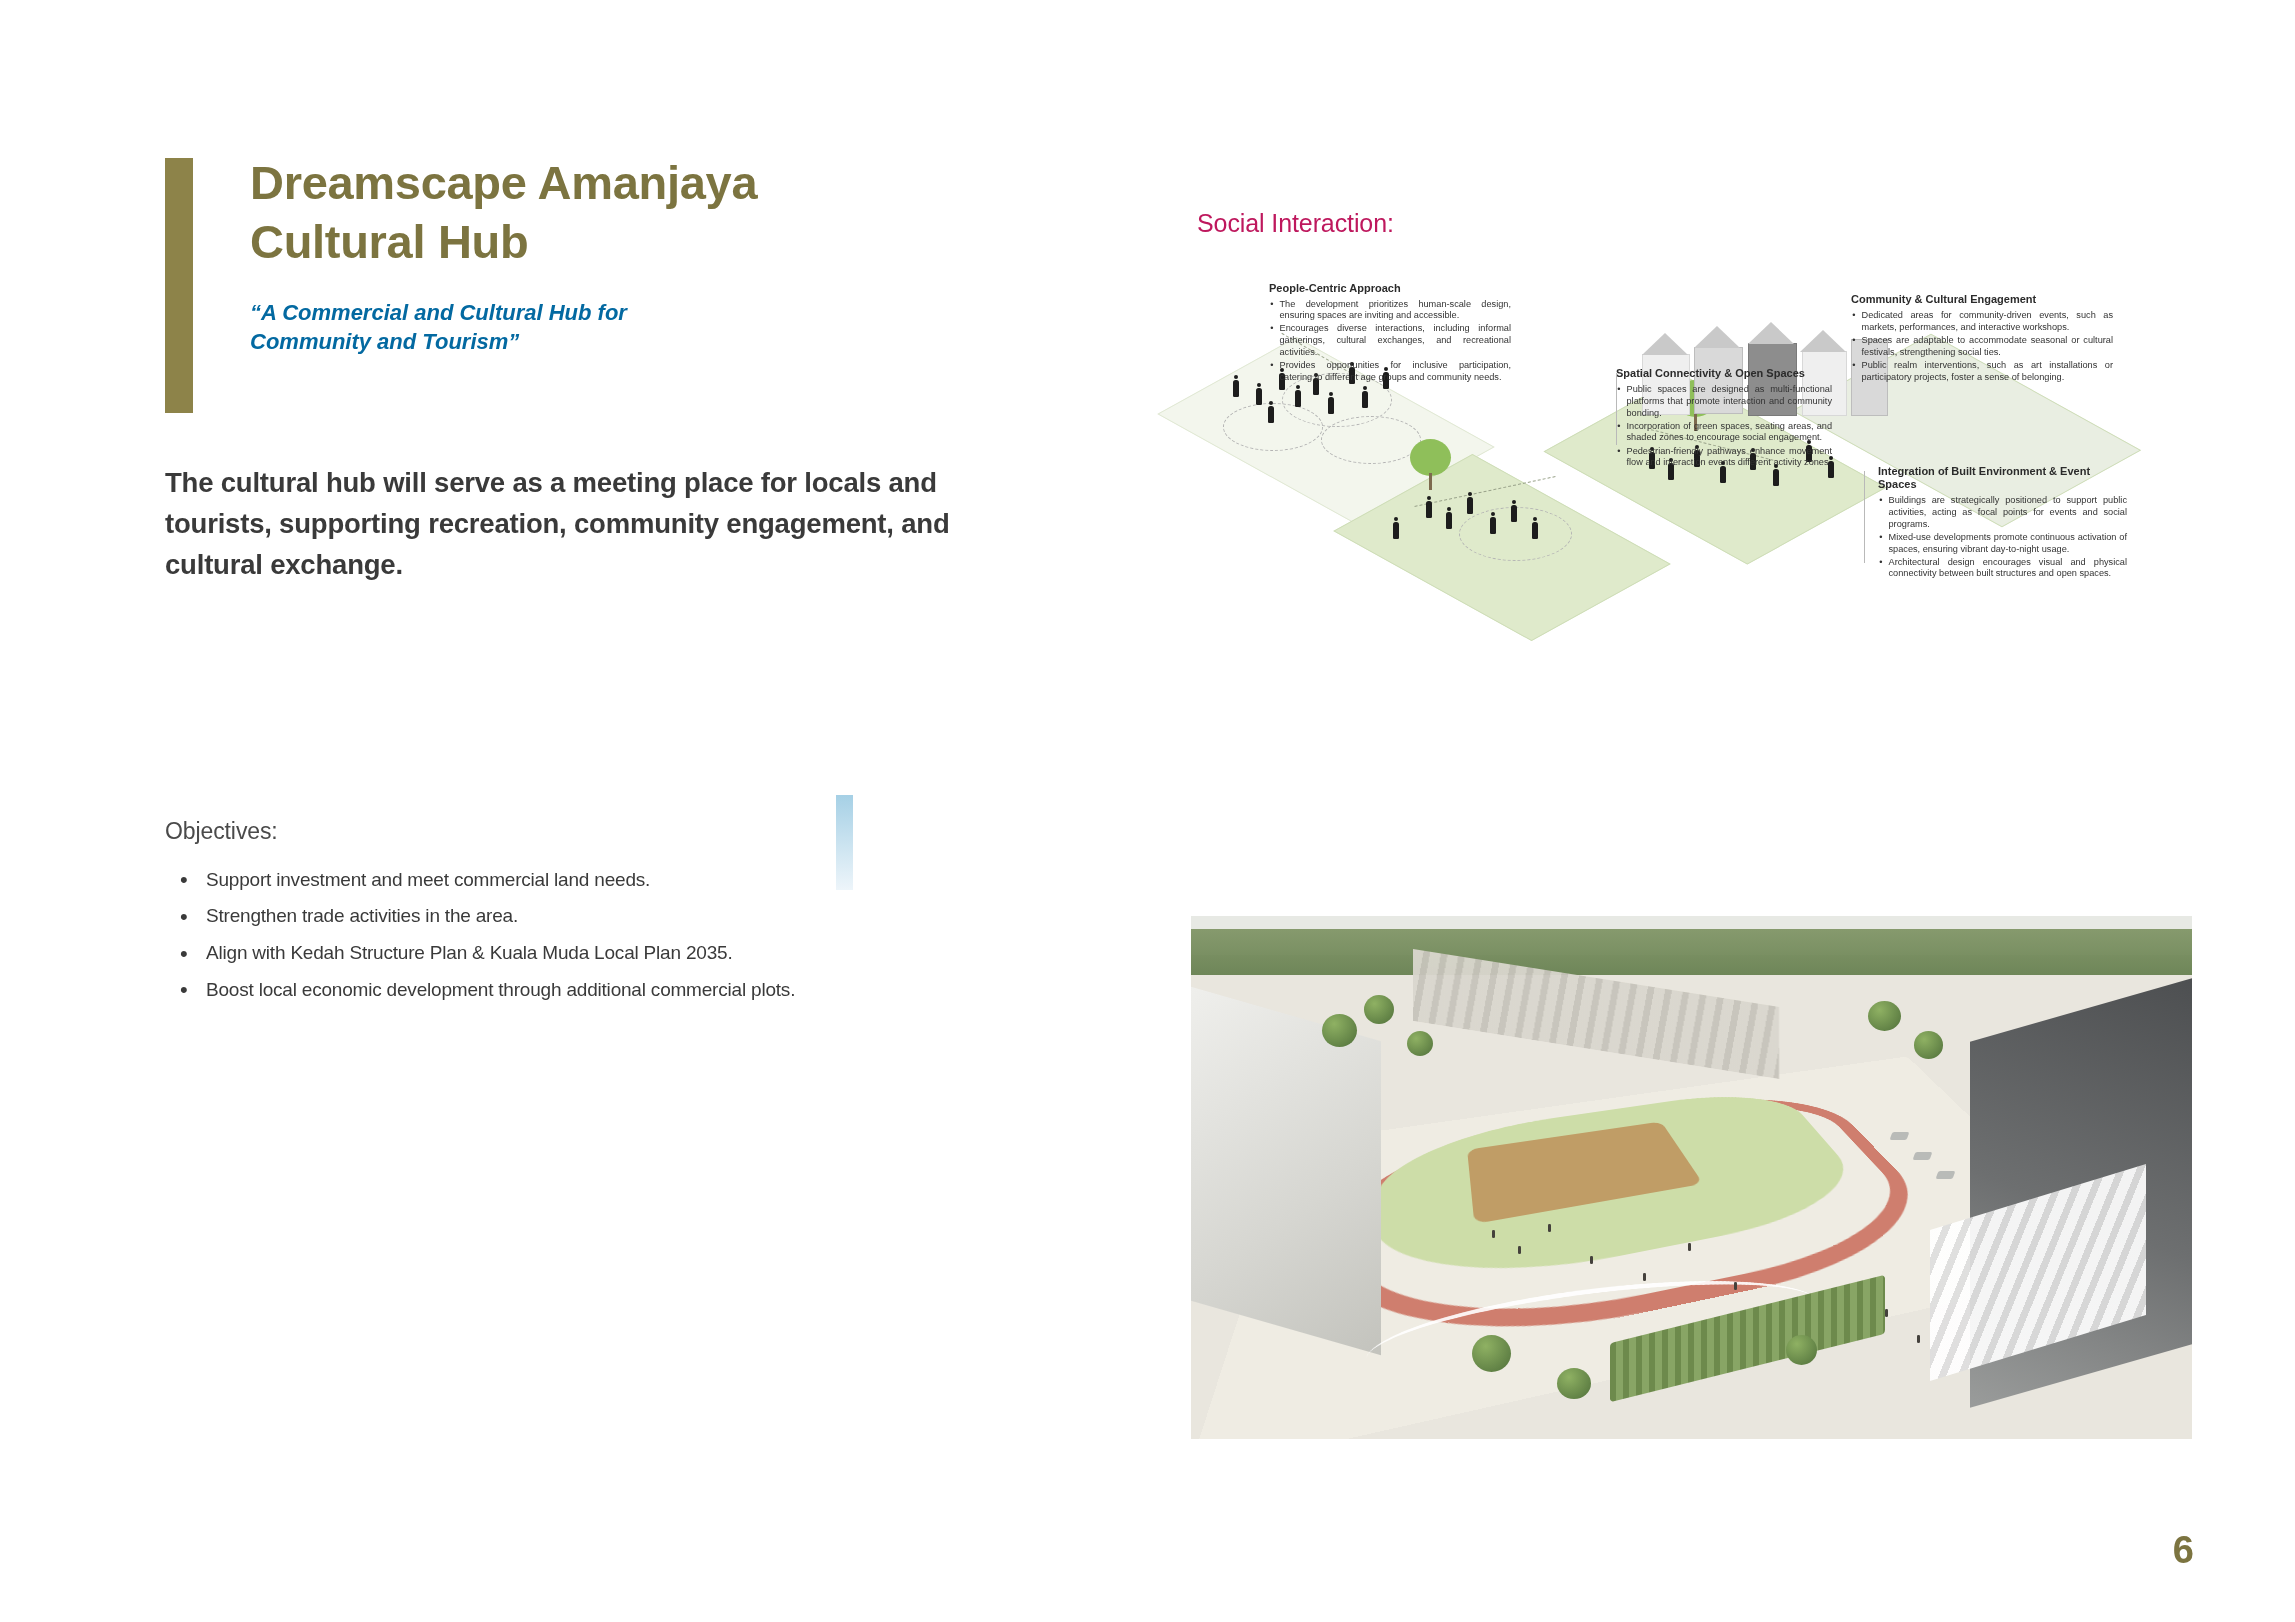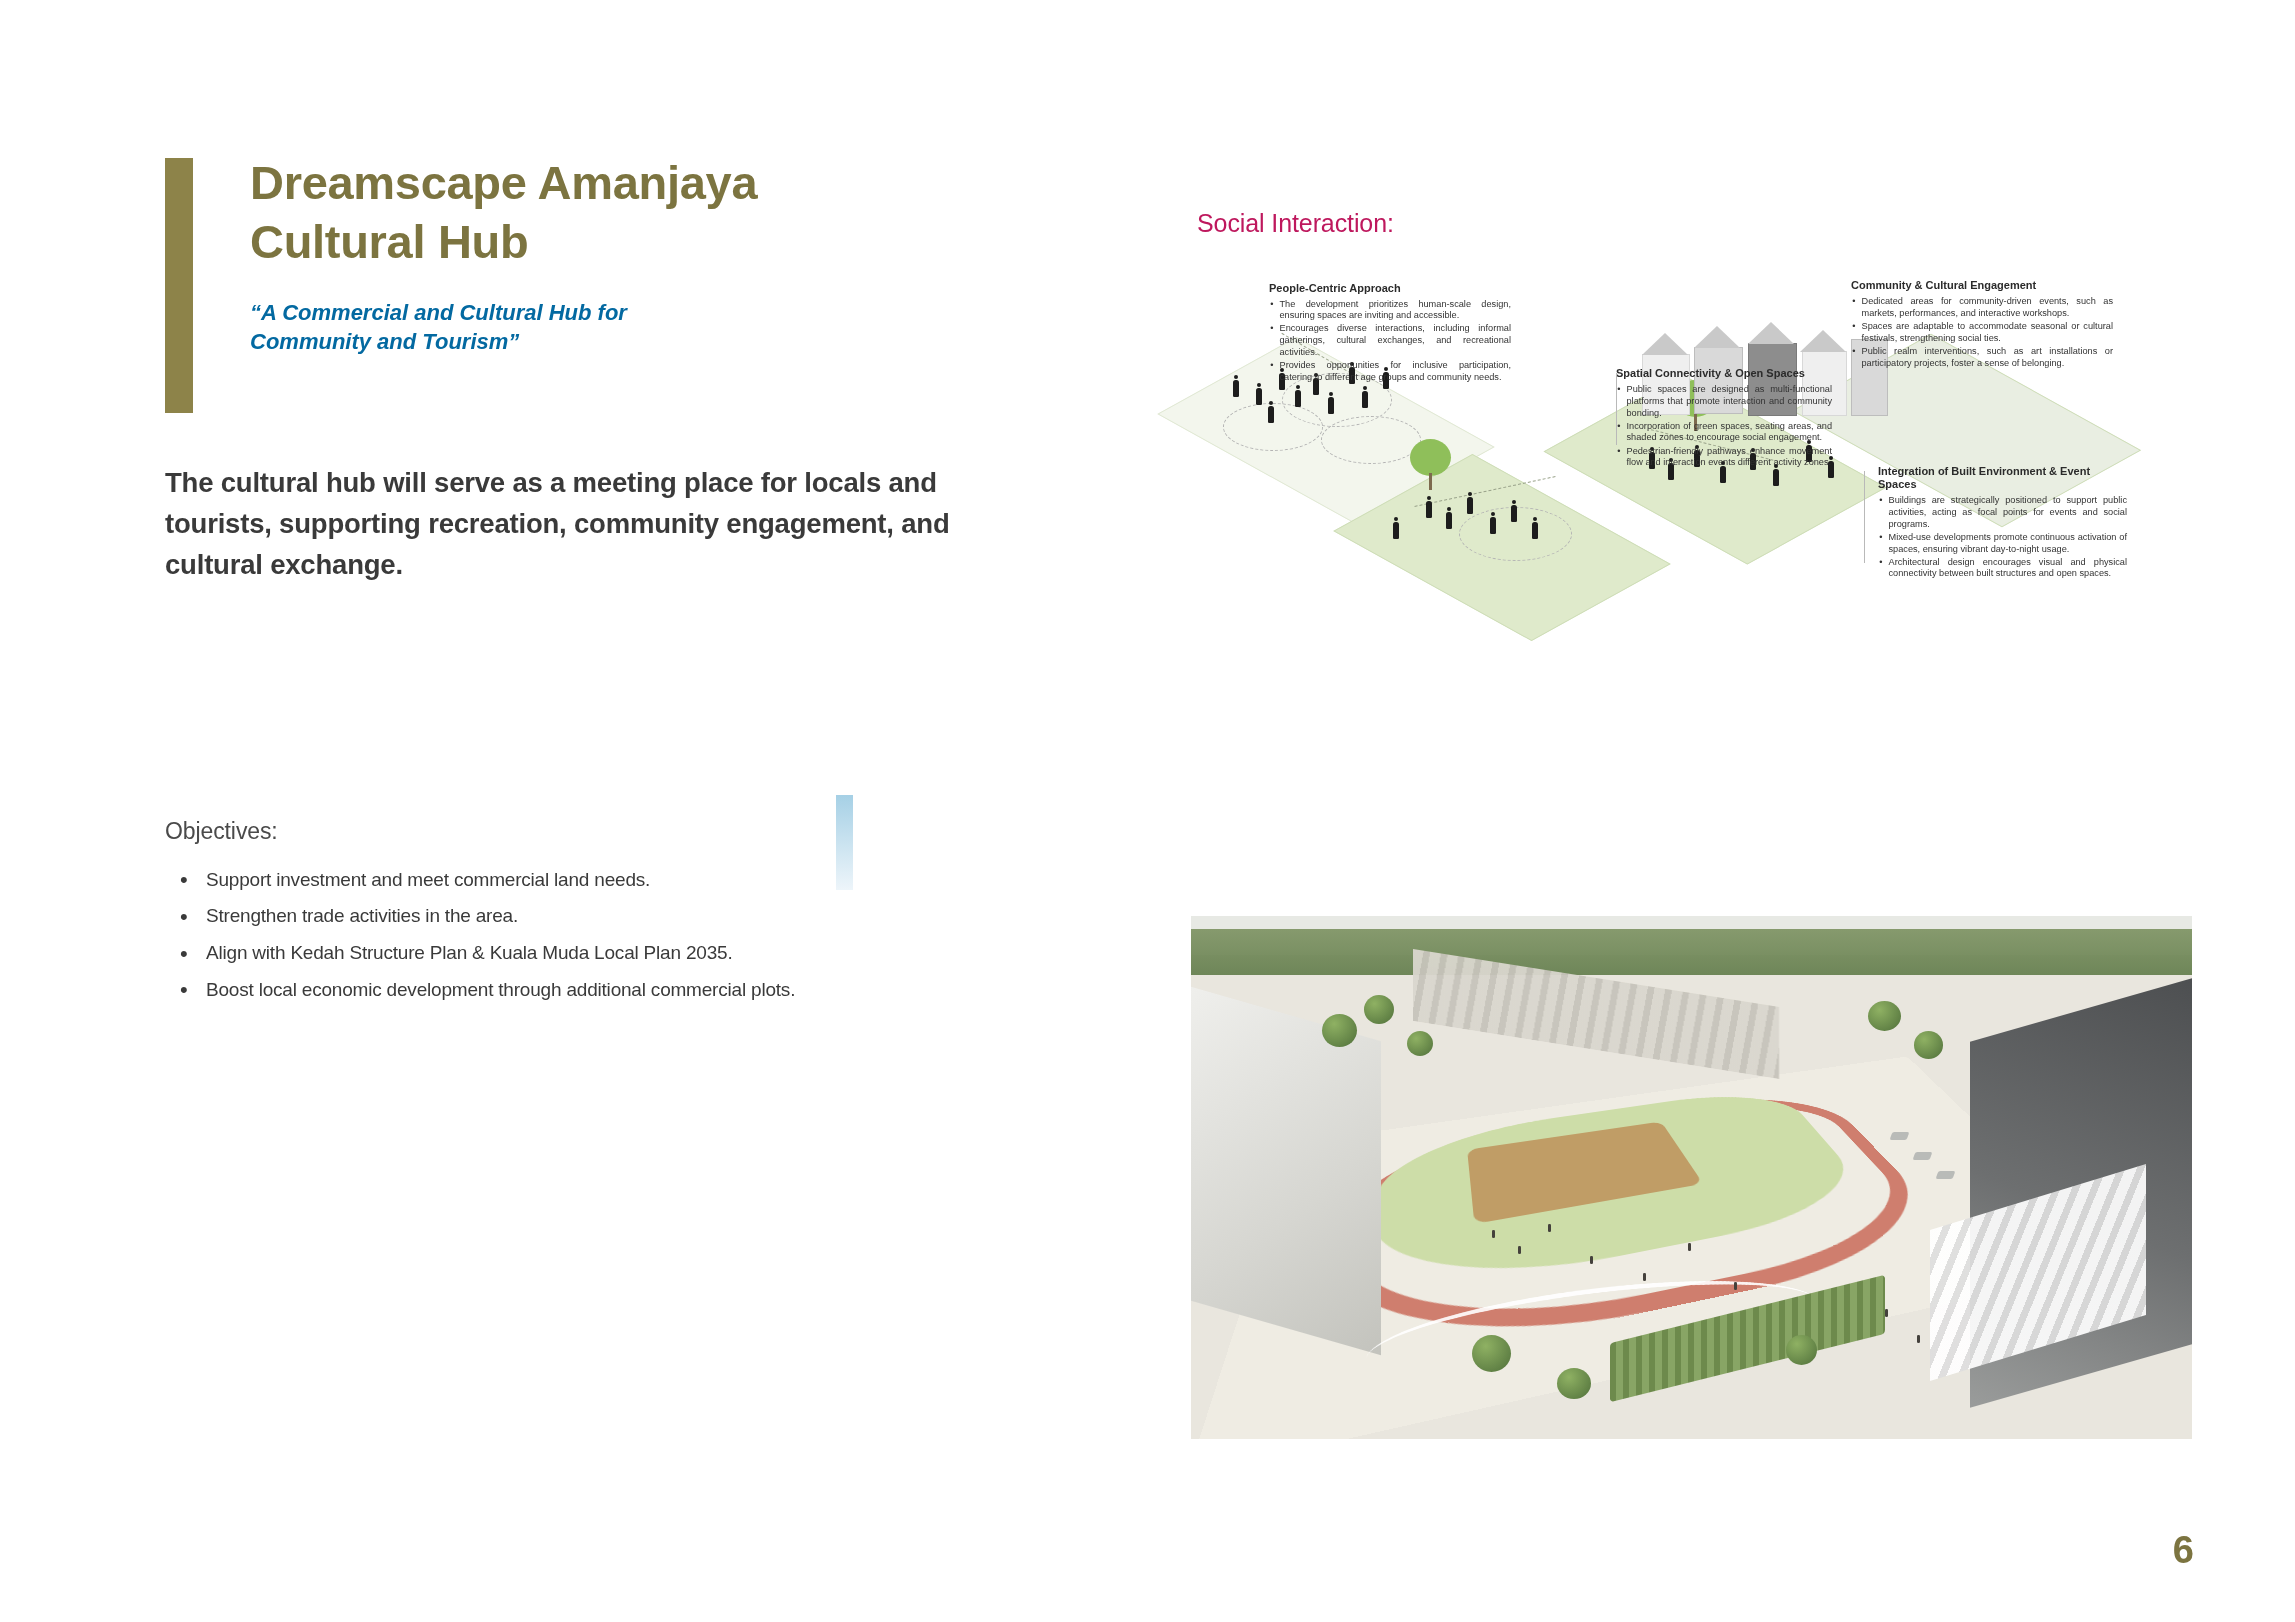--- a/index.html
+++ b/index.html
@@ -158,21 +158,21 @@
   }
   .dg-note li::before {
     content: "\2022";
     position: absolute;
     left: -9.2px;
     top: 0;
   }
 
   .note-1 { left: 72px;  top: 6.5px; }
   .note-2 { left: 419px;  top: 92px; width: 216px; }
-  .note-3 { left: 654px; top: 4px;  width: 262px; }
+  .note-3 { left: 654px; top: 18px;  width: 262px; }
   .note-4 { left: 681px; top: 190px; width: 249px; }
 
   .leader {
     position: absolute;
     border-left: 0.7px solid #b9b9b9;
   }
 
   
   .plate {
     position: absolute;

